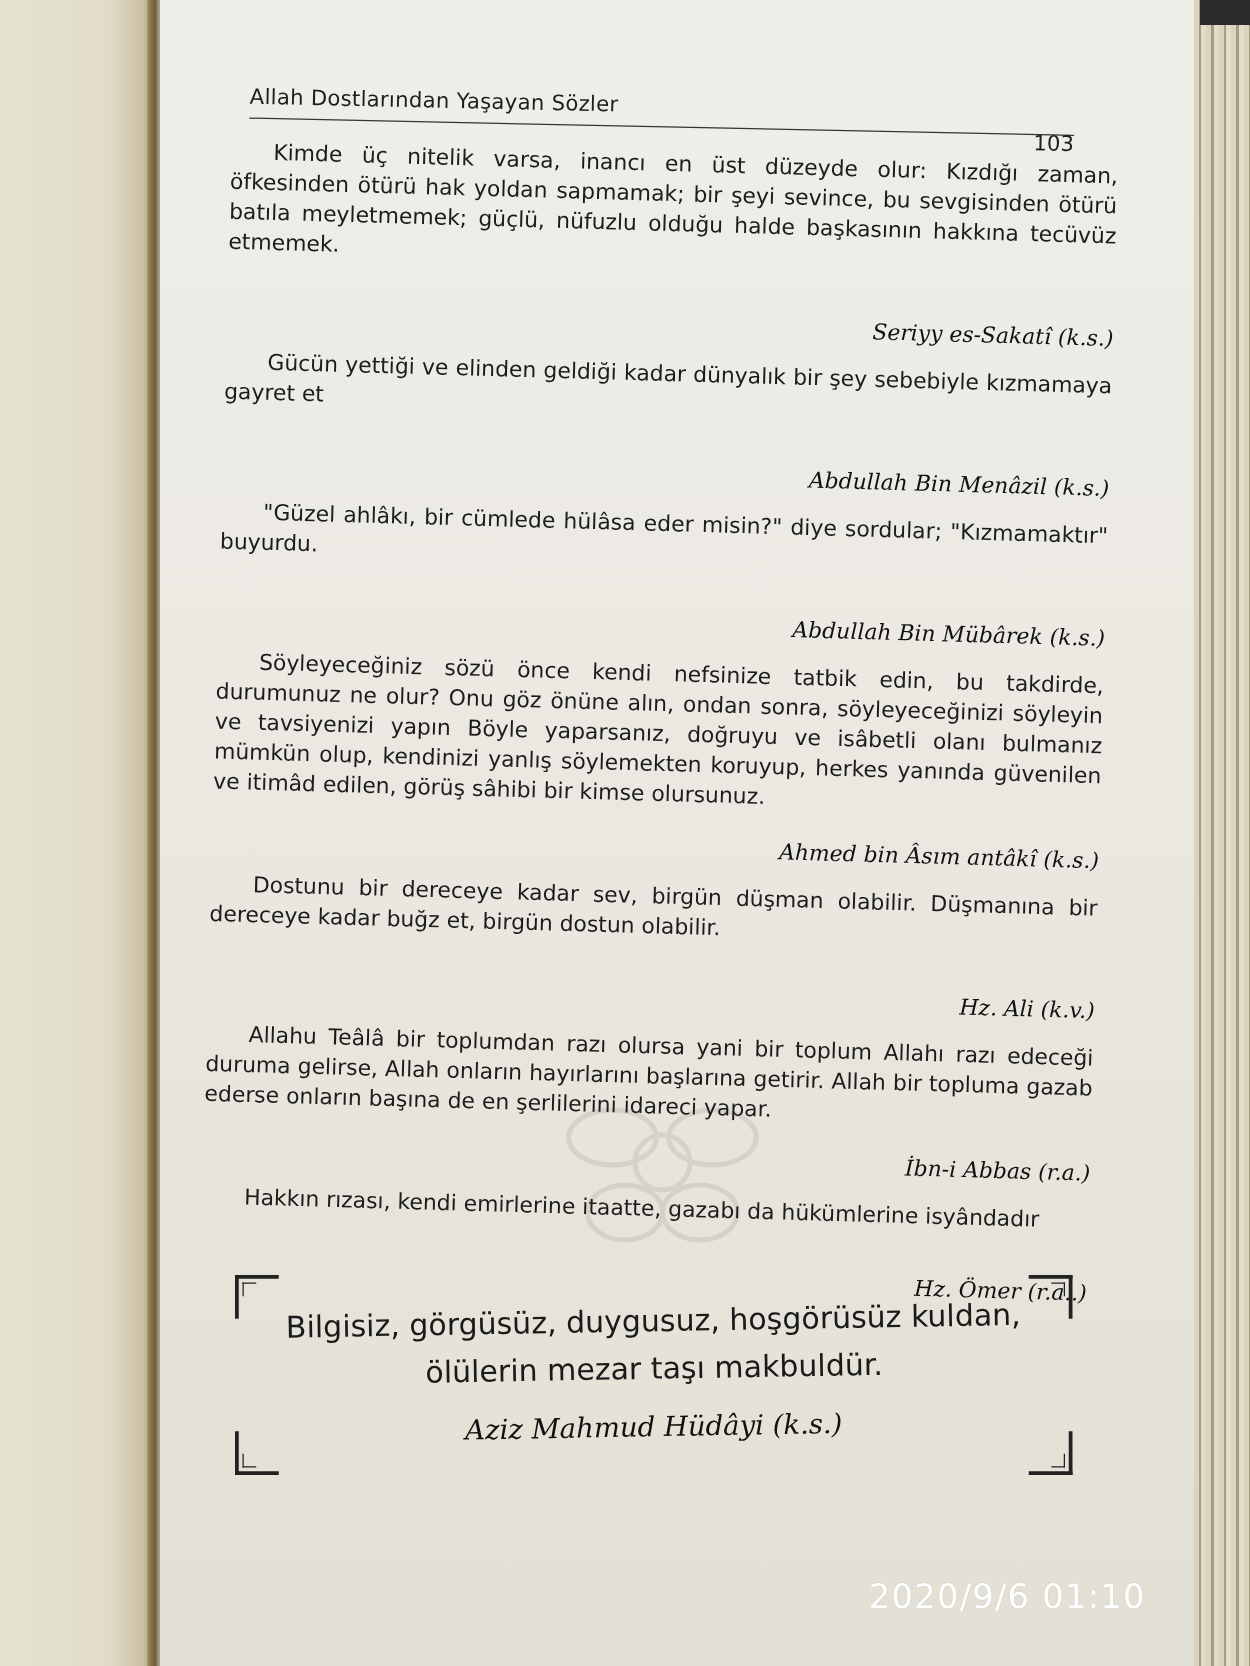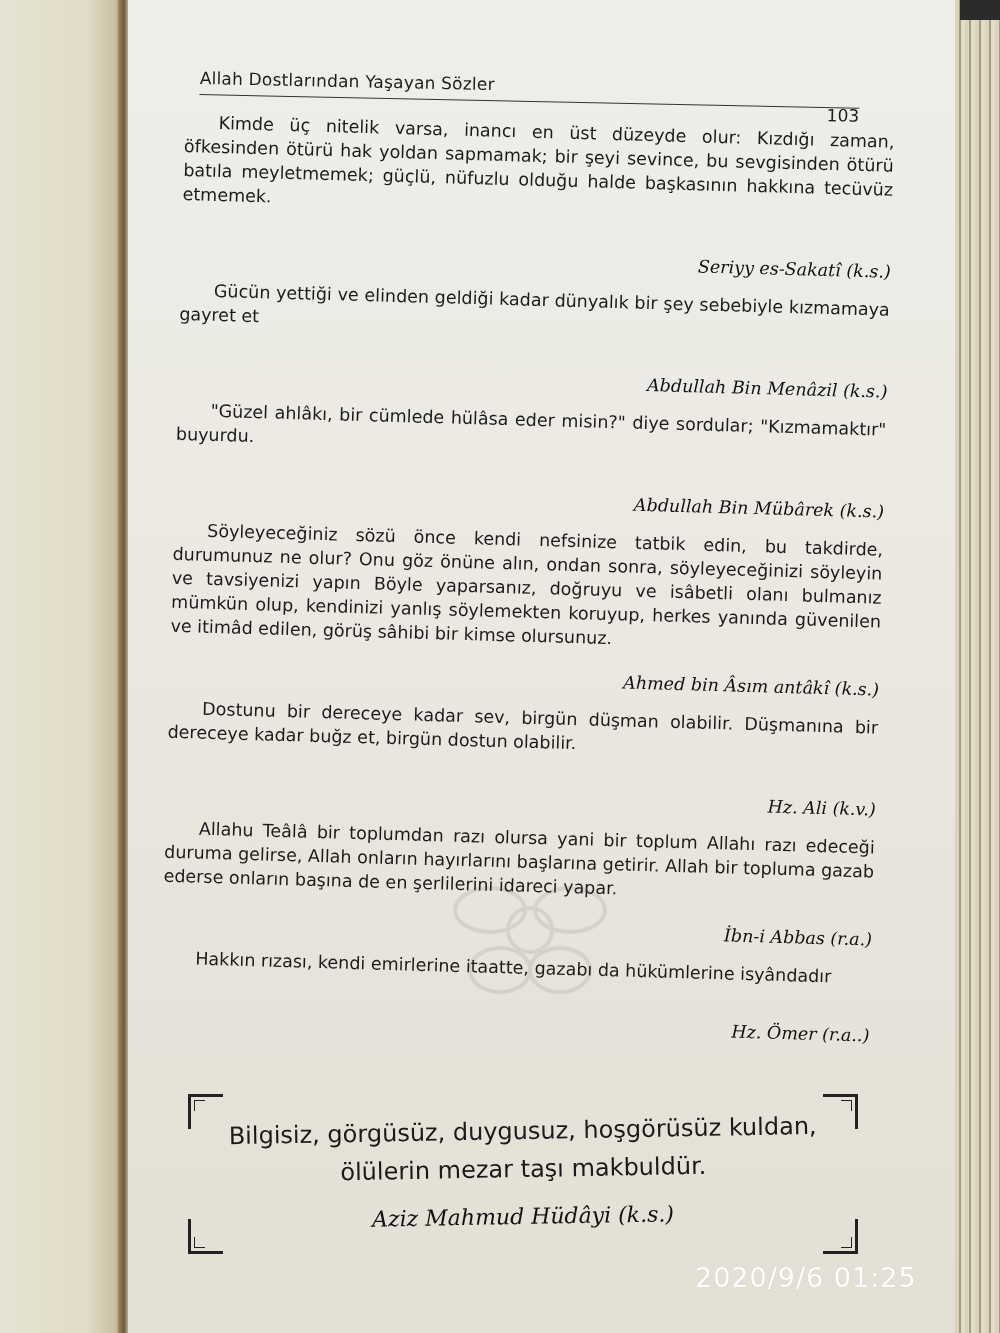--- a/index.html
+++ b/index.html
@@ -45,21 +45,21 @@
     transform:rotate(1.6deg); transform-origin:left top;
     color:#1c1c1c; font-size:17.5px; line-height:24px;
   }
   .quote { text-align:justify; text-indent:34px; margin:0; }
   .author {
     text-align:right; font-family:"DejaVu Serif", serif; font-style:italic;
     font-size:17.5px; margin:20px 0 14px 0; color:#111;
   }
   .gap-big { margin-top:34px; }
   .box {
-    position:absolute; left:188px; top:1094px; width:670px; height:160px;
+    position:absolute; left:188px; top:1020px; width:670px; height:160px;
   }
   .corner { position:absolute; width:32px; height:32px; }
   .corner.tl { left:0; top:0; border-left:3px solid #222; border-top:3px solid #222; }
   .corner.tr { right:0; top:0; border-right:3px solid #222; border-top:3px solid #222; }
   .corner.bl { left:0; bottom:0; border-left:3px solid #222; border-bottom:3px solid #222; }
   .corner.br { right:0; bottom:0; border-right:3px solid #222; border-bottom:3px solid #222; }
   .corner::after { content:""; position:absolute; width:10px; height:10px; border:1.5px solid #222; }
   .corner.tl::after { left:3px; top:3px; border-right:none; border-bottom:none; }
   .corner.tr::after { right:3px; top:3px; border-left:none; border-bottom:none; }
   .corner.bl::after { left:3px; bottom:3px; border-right:none; border-top:none; }
@@ -137,13 +137,13 @@
   <div class="corner tr"></div>
   <div class="corner bl"></div>
   <div class="corner br"></div>
   <div class="box-text">
     <div>Bilgisiz, görgüsüz, duygusuz, hoşgörüsüz kuldan,</div>
     <div>ölülerin mezar taşı makbuldür.</div>
   </div>
   <div class="box-author">Aziz Mahmud Hüdâyi (k.s.)</div>
 </div>
 
-<div class="timestamp">2020/9/6  01:25</div>
+<div class="timestamp">2020/9/6  01:10</div>
 
 </body></html>

